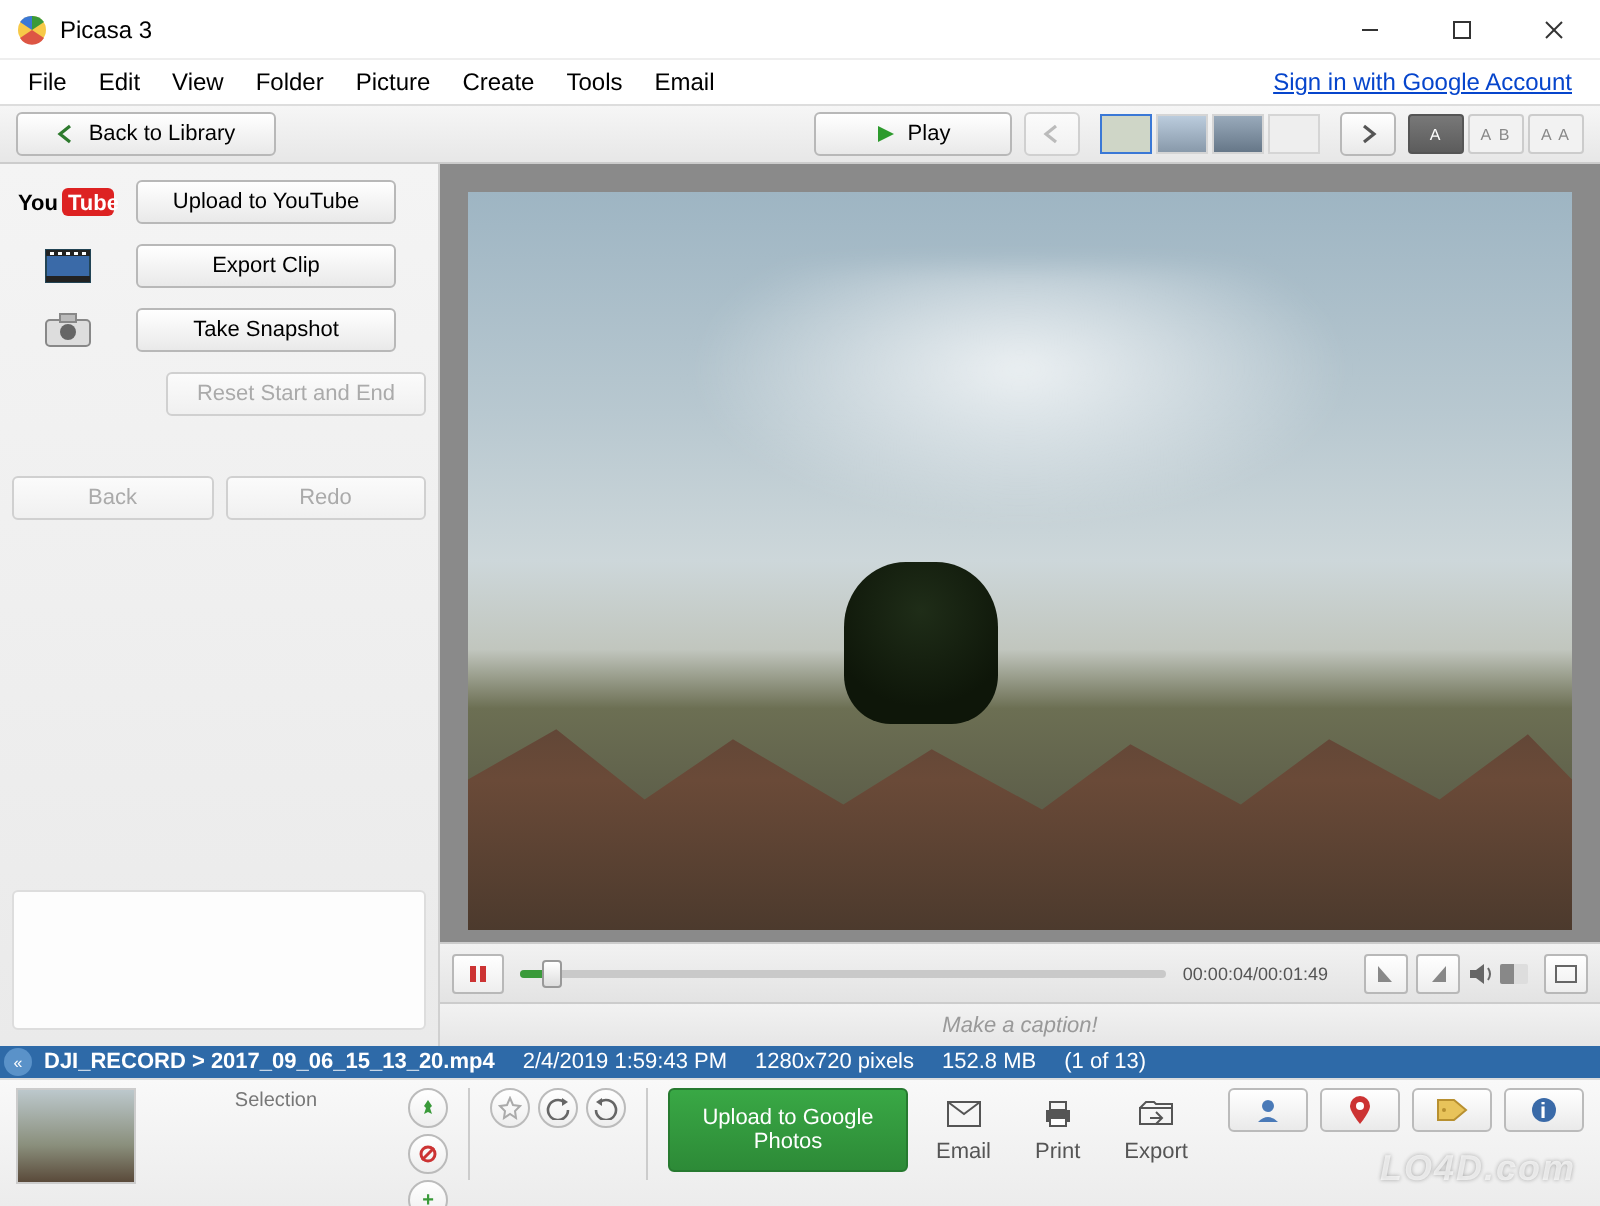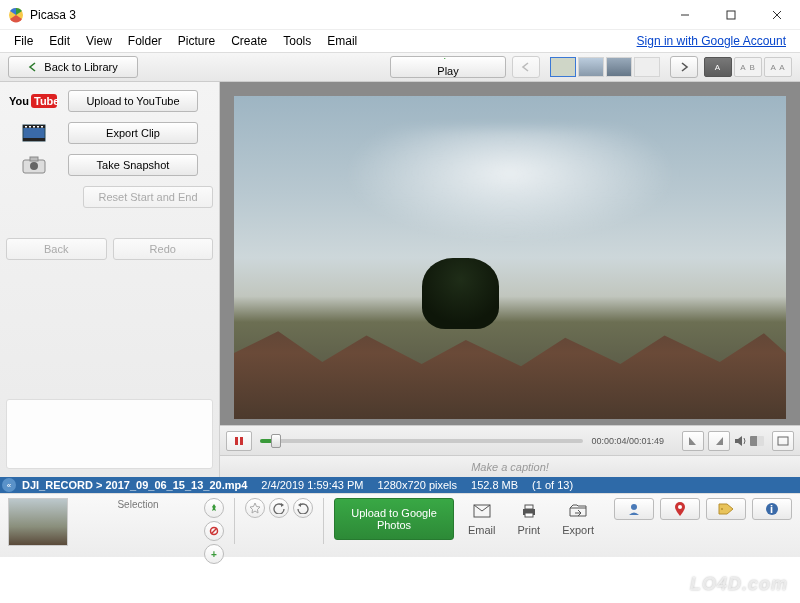--- a/index.html
+++ b/index.html
@@ -10,29 +10,29 @@
 .titlebar .spacer{flex:1;}
 .winbtn{width:46px;height:30px;display:flex;align-items:center;justify-content:center;color:#333;cursor:default;}
 .menubar{height:22px;display:flex;align-items:center;padding:0 6px;background:#fff;}
 .menubar .menu{padding:2px 8px;font-size:12px;}
 .menubar .spacer{flex:1;}
 .menubar .signin{color:#0645cc;text-decoration:underline;padding-right:8px;font-size:12px;}
 .toolbar{height:30px;display:flex;align-items:center;background:linear-gradient(#f6f6f6,#e7e7e7);border-top:1px solid #ddd;border-bottom:1px solid #ccc;padding:0 8px;gap:6px;}
 .btn{display:inline-flex;align-items:center;justify-content:center;height:22px;border:1px solid #b8b8b8;border-radius:3px;background:linear-gradient(#fff,#e9e9e9);padding:0 10px;cursor:default;font-size:11px;gap:6px;}
 .btn.small{width:28px;padding:0;}
 .btn.disabled{color:#aaa;border-color:#d0d0d0;background:linear-gradient(#fbfbfb,#f0f0f0);}
-.btn.wide{width:116px;flex-direction:column;}
+.btn.wide{width:99px;}
 .btn.tool-wide{width:130px;}
 .thumbs{display:flex;align-items:center;gap:2px;margin:0 4px;}
 .thumb{width:26px;height:20px;border:1px solid #d5d5d5;background:#cfd6c7;}
 .thumb.sel{border-color:#3a78d6;}
 .ratiobtns{display:flex;gap:2px;margin-left:auto;}
 .ratio{width:28px;height:20px;border:1px solid #ccc;border-radius:2px;display:flex;align-items:center;justify-content:center;font-size:8px;background:#f2f2f2;color:#888;letter-spacing:1px;}
 .ratio.active{background:linear-gradient(#787878,#5c5c5c);color:#fff;border-color:#555;}
-.content{display:flex;height:395px;}
+.content{display:flex;height:441px;}
 .sidebar{width:220px;background:linear-gradient(#f4f4f4,#eaeaea);border-right:1px solid #d0d0d0;display:flex;flex-direction:column;padding:8px 6px;gap:10px;}
 .siderow{display:flex;align-items:center;gap:6px;}
 .sidelabel-box{width:56px;display:flex;align-items:center;justify-content:center;}
 .undoredo{display:flex;gap:6px;margin-top:20px;}
 .undoredo .btn{flex:1;}
 .well{flex:1;}
 .previewbox{height:70px;border:1px solid #ddd;border-radius:3px;background:#fdfdfd;margin-top:auto;}
 .viewer{flex:1;background:#8a8a8a;display:flex;flex-direction:column;position:relative;}
 .video-area{flex:1;display:flex;align-items:center;justify-content:center;padding:14px 14px 6px 14px;}
 .video-frame{width:100%;height:100%;background:#000;position:relative;overflow:hidden;}

